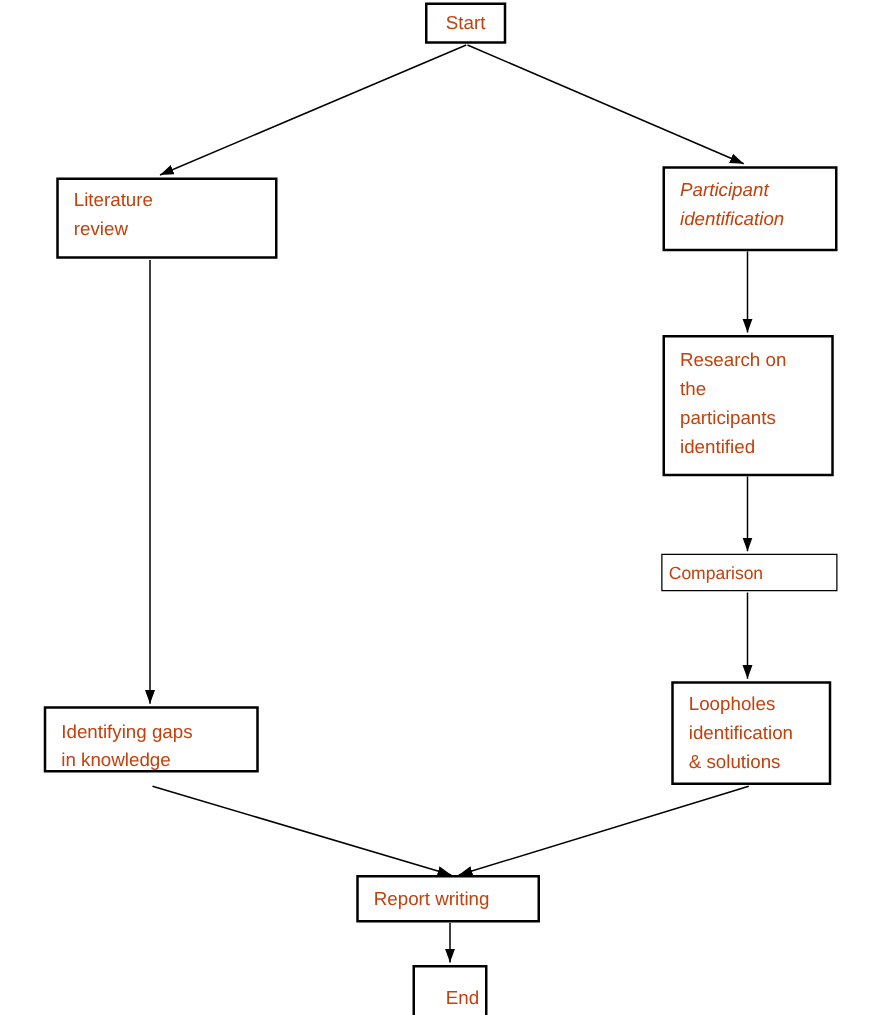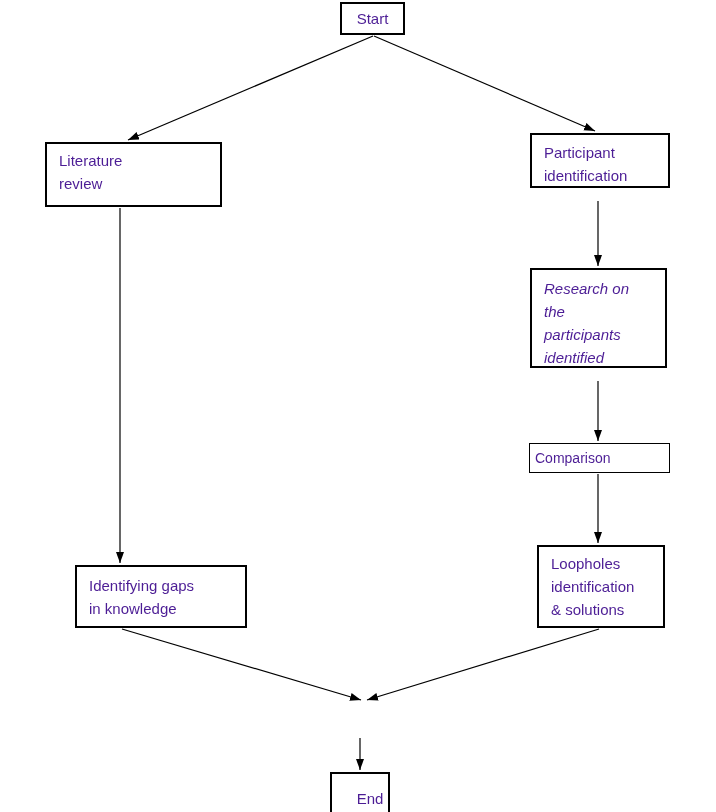--- a/index.html
+++ b/index.html
@@ -6,21 +6,21 @@
     margin: 0;
     padding: 0;
     background: #ffffff;
   }
   #canvas {
     position: relative;
     width: 716px;
     height: 812px;
     background: #ffffff;
     font-family: "Liberation Sans", sans-serif;
-    color: #4c1d95;
+    color: #c2410c;
     overflow: hidden;
   }
   #arrows {
     position: absolute;
     left: 0;
     top: 0;
     width: 716px;
     height: 812px;
   }
   #arrows line {
@@ -42,25 +42,25 @@
     justify-content: center;
     white-space: nowrap;
   }
   .node.vcenter {
     display: flex;
     align-items: center;
     white-space: nowrap;
   }
   #node-start               { left: 340px; top: 2px;   width: 65px;  height: 33px; }
   #node-literature-review   { left: 45px;  top: 142px; width: 177px; height: 65px;  padding: 5px 8px 0 12px; }
-  #node-participant-ident   { left: 530px; top: 133px; width: 140px; height: 55px;  padding: 6px 8px 0 12px; }
-  #node-research            { left: 530px; top: 268px; width: 137px; height: 100px; padding: 7px 8px 0 12px; font-style: italic; }
+  #node-participant-ident   { left: 530px; top: 133px; width: 140px; height: 68px;  padding: 6px 8px 0 12px; font-style: italic; }
+  #node-research            { left: 530px; top: 268px; width: 137px; height: 113px; padding: 7px 8px 0 12px; }
   #node-comparison          { left: 529px; top: 443px; width: 141px; height: 30px;  border-width: 1px; font-size: 14px; padding-left: 5px; }
   #node-loopholes           { left: 537px; top: 545px; width: 128px; height: 83px;  padding: 5px 6px 16px 12px; }
-  #node-identifying-gaps    { left: 35px;  top: 565px; width: 172px; height: 63px;  padding: 7px 8px 0 12px; margin-left: 40px; }
+  #node-identifying-gaps    { left: 35px;  top: 565px; width: 172px; height: 53px;  padding: 7px 8px 0 12px; }
   #node-report-writing      { left: 285px; top: 700px; width: 147px; height: 38px;  padding-left: 12px; }
   #node-end                 { left: 330px; top: 772px; width: 60px;  height: 53px; padding-left: 20px; }
 </style>
 </head>
 <body>
 
 <div id="canvas">
 
   <svg id="arrows" viewBox="0 0 716 812" xmlns="http://www.w3.org/2000/svg">
     <defs>
@@ -94,16 +94,17 @@
 
   <div class="node vcenter" id="node-comparison">Comparison</div>
 
   <div class="node" id="node-loopholes">Loopholes
 identification
 &amp; solutions</div>
 
   <div class="node" id="node-identifying-gaps">Identifying gaps
 in knowledge</div>
 
+  <div class="node vcenter" id="node-report-writing">Report writing</div>
 
   <div class="node center" id="node-end">End</div>
 
 </div>
 
 </body></html>

